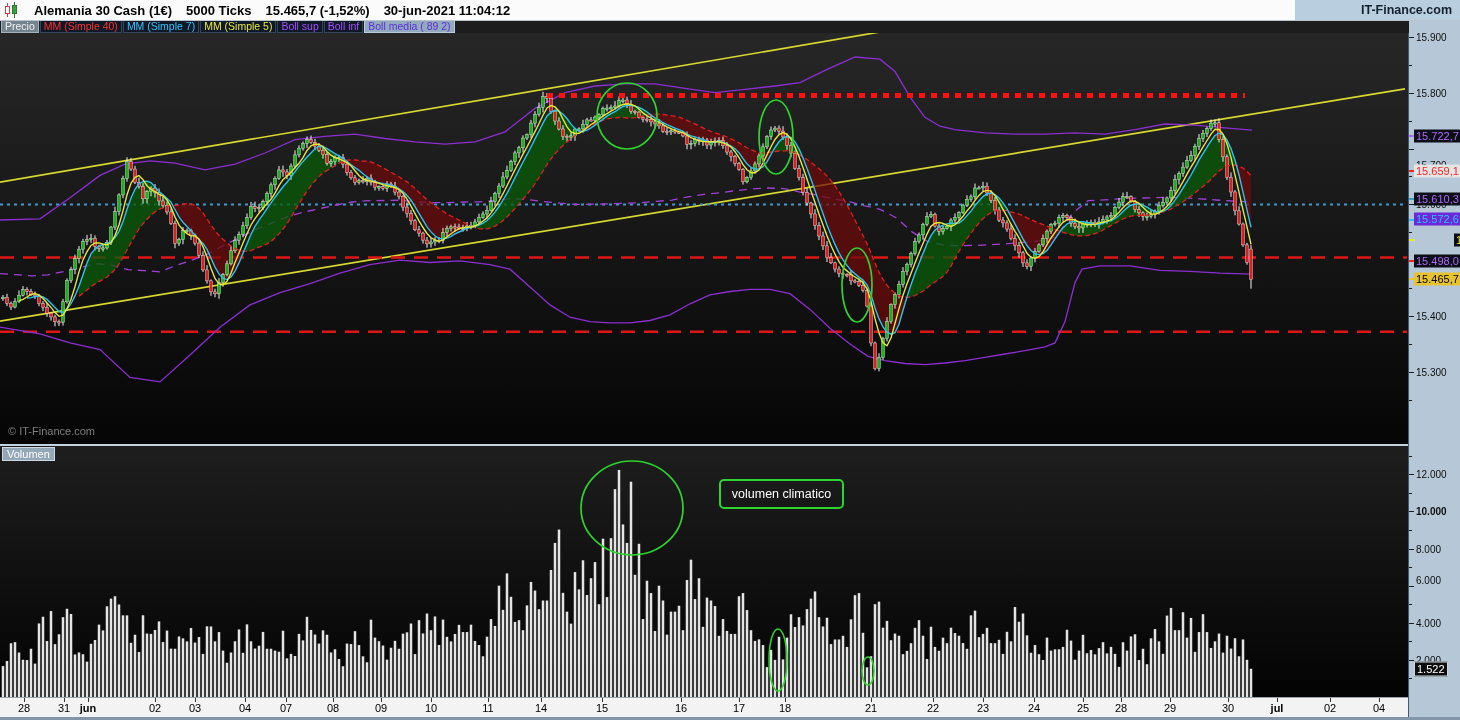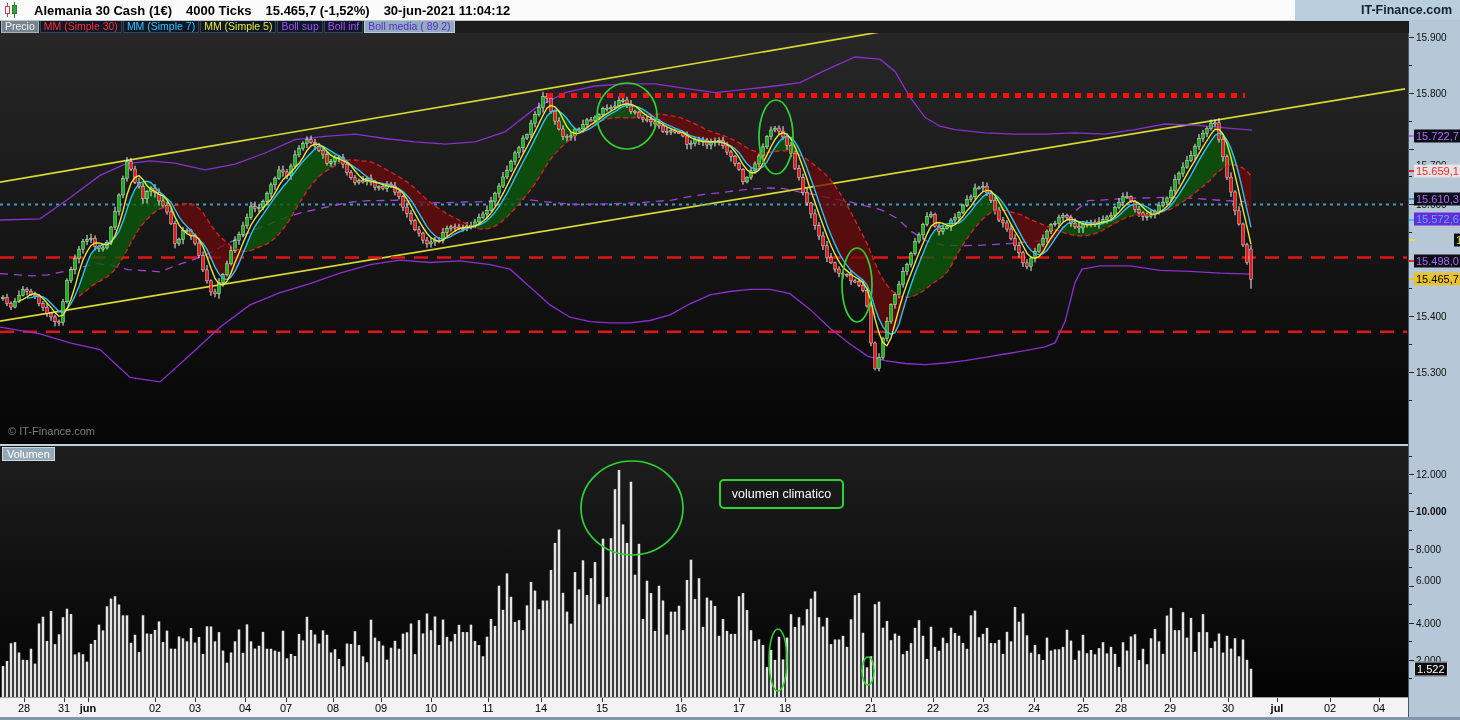--- a/index.html
+++ b/index.html
@@ -50,29 +50,29 @@
 <div id="app">
 
   <div id="titlebar">
     <svg id="logo" width="16" height="16">
       <line x1="3.5" y1="1" x2="3.5" y2="15" stroke="#d04050" stroke-width="1"></line>
       <rect x="1.5" y="4.5" width="4" height="7" fill="#ffffff" stroke="#d04050" stroke-width="1"></rect>
       <line x1="10.5" y1="0" x2="10.5" y2="16" stroke="#2a7d2a" stroke-width="1"></line>
       <rect x="8.5" y="3.5" width="4" height="8" fill="#3aa23a" stroke="#2a7d2a" stroke-width="1"></rect>
     </svg>
     <span>Alemania 30 Cash (1€)</span>
-    <span>4000 Ticks</span>
+    <span>5000 Ticks</span>
     <span>15.465,7 (-1,52%)</span>
     <span>30-jun-2021 11:04:12</span>
     <div id="brand">IT-Finance.com</div>
   </div>
 
   <div id="toolbar">
     <button id="precio-btn" class="ind-btn">Precio</button>
-  <button class="ind-btn" style="color: rgb(255, 46, 46);">MM (Simple 30)</button>
+  <button class="ind-btn" style="color: rgb(255, 46, 46);">MM (Simple 40)</button>
       <button class="ind-btn" style="color: rgb(47, 196, 255);">MM (Simple 7)</button>
       <button class="ind-btn" style="color: rgb(232, 232, 51);">MM (Simple 5)</button>
       <button class="ind-btn" style="color: rgb(166, 77, 255);">Boll sup</button>
       <button class="ind-btn" style="color: rgb(166, 77, 255);">Boll inf</button>
       <button class="ind-btn ind-sel" style="color: rgb(91, 47, 212);">Boll media ( 89 2)</button>
     </div>
 
   <div id="price-panel">
     <svg id="price-svg" width="1408" height="412">
         <defs>

